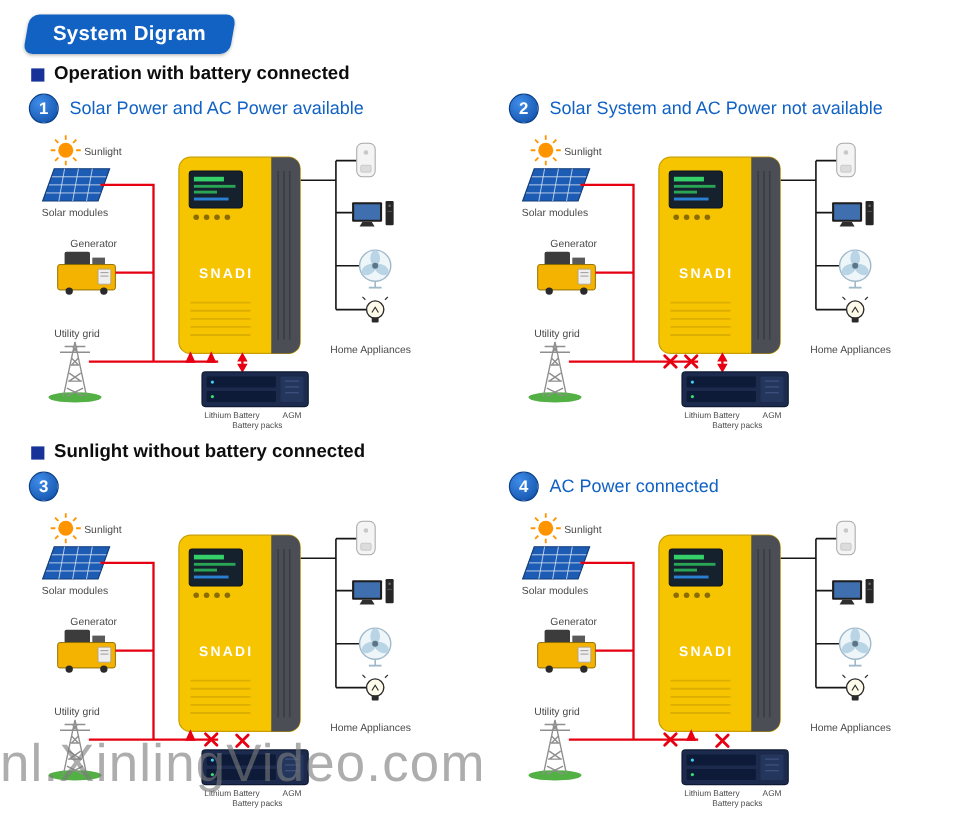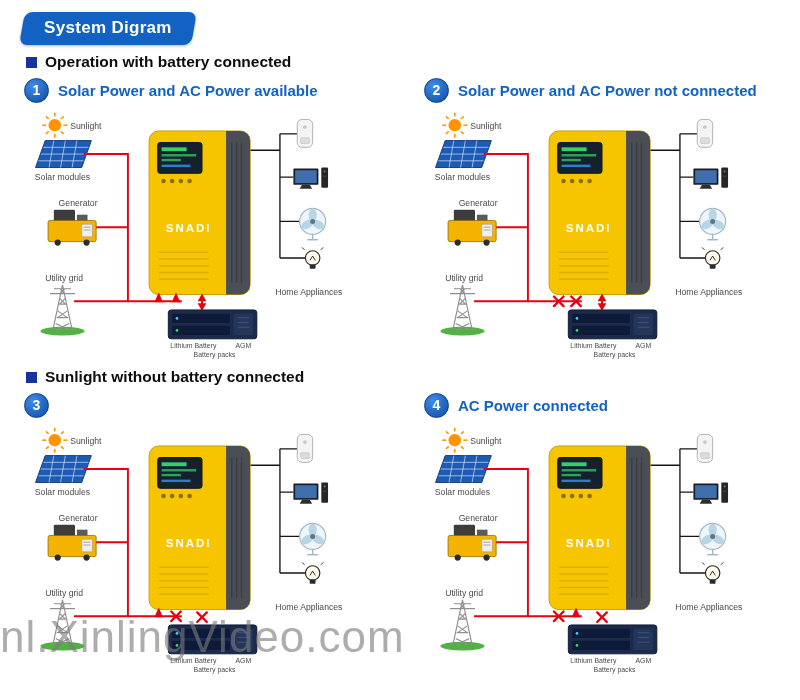--- a/index.html
+++ b/index.html
@@ -17,21 +17,21 @@
   .bullet { width:11px; height:11px; background:#17339a; display:inline-block; flex:0 0 auto; }
   .panels-row { display:flex; }
   .panel { width:50%; box-sizing:border-box; padding:3px 0 0 24px; }
   .panel-header { display:flex; align-items:center; gap:9px; height:28px; }
   .num-circle {
     width:23px; height:23px; border-radius:50%; flex:0 0 auto;
     background:radial-gradient(circle at 35% 30%, #3f8ce9, #0c4ba2);
     border:1px solid #0a3f8a; color:#fff; font-weight:bold; font-size:14px;
     display:flex; align-items:center; justify-content:center;
   }
-  .panel-title { color:#1262c4; font-weight:bold; font-size:15px; white-space:nowrap; }
+  .panel-title { color:#1262c4; font-weight:normal; font-size:15px; white-space:nowrap; }
   svg.diagram { width:356px; height:256px; display:block; }
   text.lbl { font-size:9px; fill:#4a4a4a; }
   text.mid { text-anchor:middle; }
   text.sm { font-size:7.2px; }
   text.brand { font-size:12px; font-weight:bold; fill:#ffffff; text-anchor:middle; letter-spacing:2px; }
   .wire-red { stroke:#e60012; stroke-width:2; fill:none; }
   .wire-black { stroke:#161616; stroke-width:1.4; fill:none; }
   .watermark {
     position:absolute; top:612px; left:0; width:800px; text-align:left;
     font-size:44px; color:rgba(122,122,122,.62); letter-spacing:1px; pointer-events:none; z-index:5;
@@ -205,21 +205,21 @@
       <use href="#g-battery" transform="translate(150,214)"></use>
       <text class="lbl sm mid" x="176" y="254">Lithium Battery</text>
       <text class="lbl sm mid" x="228" y="254">AGM</text>
       <text class="lbl sm mid" x="198" y="263">Battery packs</text>
     </svg>
   </div>
 
   <div class="panel">
     <div class="panel-header">
       <div class="num-circle">2</div>
-      <div class="panel-title">Solar Power and AC Power not connected</div>
+      <div class="panel-title">Solar System and AC Power not available</div>
     </div>
     <svg class="diagram" viewBox="0 0 370 266">
       <use href="#g-sun" transform="translate(32,22)"></use>
       <text class="lbl" x="48" y="26">Sunlight</text>
       <use href="#g-solar" transform="translate(12,38)"></use>
       <text class="lbl mid" x="40" y="79">Solar modules</text>
       <text class="lbl" x="36" y="106">Generator</text>
       <use href="#g-gen" transform="translate(25,110)"></use>
       <text class="lbl" x="22" y="184">Utility grid</text>
       <use href="#g-pylon" transform="translate(26,188)"></use>

